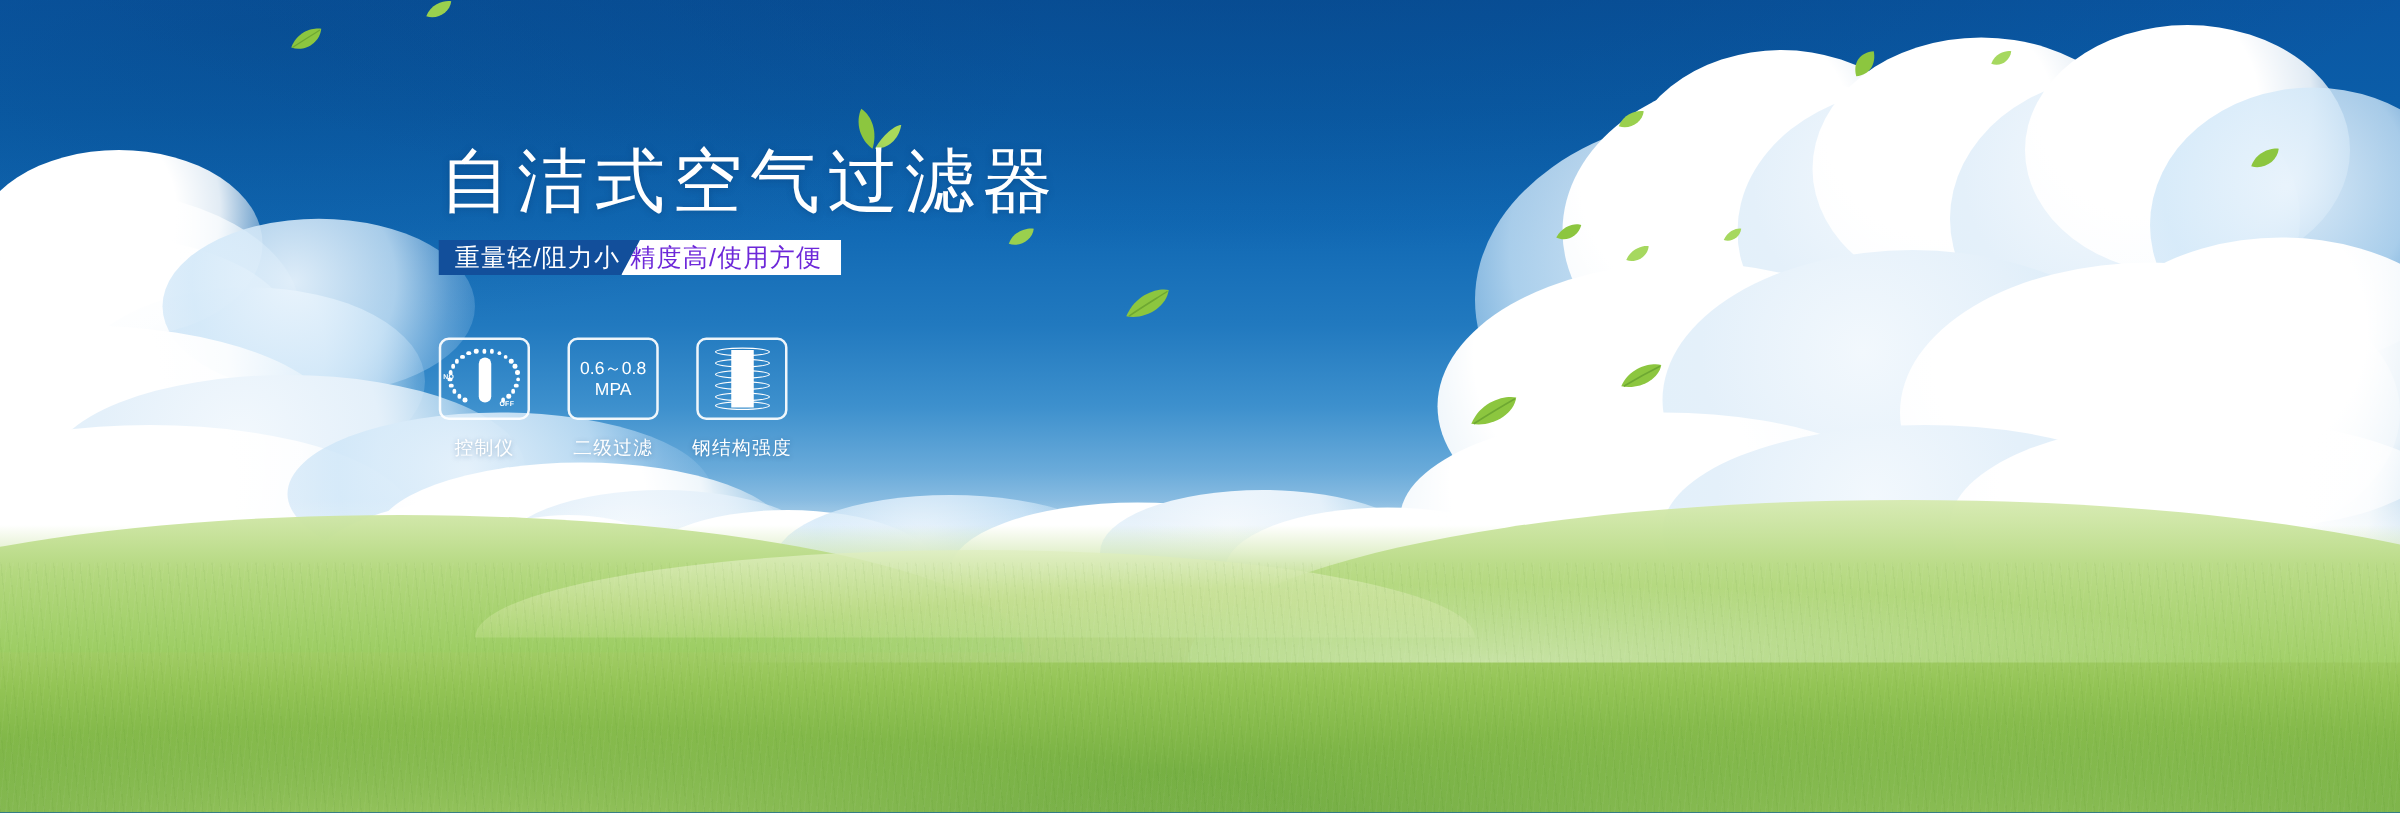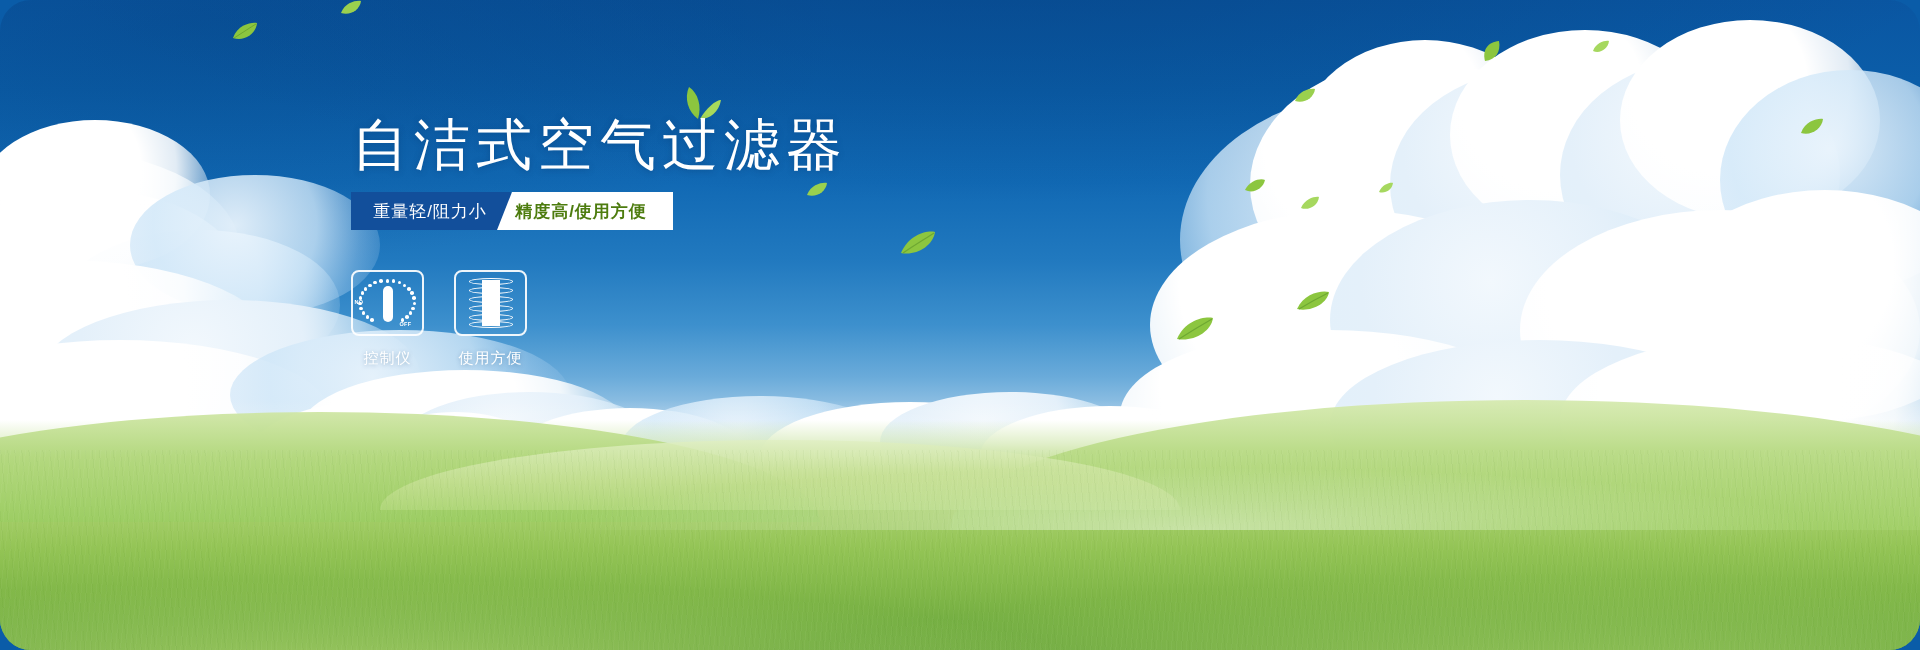--- a/index.html
+++ b/index.html
@@ -20,21 +20,20 @@
         #6aabda 58%,
         #9dc7e6 64%,
         #c9dff0 68%,
         #e3eef7 71%,
         #dfeada 74%,
         #bcd98e 78%,
         #a3cf6d 83%,
         #8fc55c 89%,
         #7cb94e 95%,
         #6fae46 100%);
-    border-radius: 31px;
   }
 
   
   .sky-vignette{
     position:absolute; left:0; top:0; width:1920px; height:460px;
     background:
       radial-gradient(ellipse 1400px 420px at 52% -20%, rgba(4,60,120,.55) 0%, rgba(4,60,120,0) 70%),
       radial-gradient(ellipse 900px 340px at 10% 5%, rgba(5,64,125,.35) 0%, rgba(5,64,125,0) 72%);
     pointer-events:none;
   }
@@ -96,31 +95,30 @@
     position:absolute; left:352px; top:117px;
     font-size:56px; line-height:1; letter-spacing:6px;
     color:#ffffff; font-weight:300; white-space:nowrap;
     text-shadow:0 1px 6px rgba(6,52,104,.35);
   }
   .title-leaf{ position:absolute; left:676px; top:86px; }
 
   
   .tabs{ position:absolute; left:351px; top:192px; height:42px; display:flex; }
   .tab{
-    height:38px; display:flex; align-items:center; justify-content:center;
-    font-size:17px; letter-spacing:1px; white-space:nowrap;
+    height:28px; display:flex; align-items:center; justify-content:center;
+    font-size:20px; letter-spacing:1px; white-space:nowrap;
   }
   .tab-dark{
     background:#124f9b; color:#ffffff; padding:0 17px 0 15px; width:160px;
   }
   .tab-light{
-    background:#ffffff; color:#4d7c0f; padding:0 18px 0 10px;
+    background:#ffffff; color:#6d28d9; padding:0 18px 0 10px;
     margin-left:-14px; width:176px;
     clip-path:polygon(15px 0, 100% 0, 100% 100%, 0 100%);
-    font-weight:bold;
   }
 
   
   .features{ position:absolute; left:351px; top:270px; display:flex; gap:30px; }
   .feature{ width:73px; display:flex; flex-direction:column; align-items:center; }
   .fbox{
     width:73px; height:66px; border:2px solid rgba(255,255,255,.92);
     border-radius:8px; display:flex; flex-direction:column;
     align-items:center; justify-content:center; color:#ffffff;
     position:relative;
@@ -302,33 +300,40 @@
             <span class="dot" style="left:2.4px;  top:34.2px;"></span>
             <span class="dot" style="left:6.1px;  top:38.1px;"></span>
             <span class="dot" style="left:10.8px; top:41.0px;"></span>
             <span class="lbl" style="left:-5px; top:22px;">NO</span>
             <span class="lbl" style="left:40px; top:44px;">OFF</span>
           </div>
         </div>
         <div class="fcap">控制仪</div>
       </div>
 
+      <div class="feature">
+        <div class="fbox">
+          <div class="txt">0.6～0.8</div>
+          <div class="txt">MPA</div>
+        </div>
+        <div class="fcap">二级过滤</div>
+      </div>
 
       <div class="feature">
         <div class="fbox">
           <div class="coil">
             <span class="core"></span>
             <span class="ring" style="top:0px;"></span>
             <span class="ring" style="top:9px;"></span>
             <span class="ring" style="top:18px;"></span>
             <span class="ring" style="top:27px;"></span>
             <span class="ring" style="top:36px;"></span>
             <span class="ring" style="top:43px;"></span>
           </div>
         </div>
-        <div class="fcap">使用方便</div>
+        <div class="fcap">钢结构强度</div>
       </div>
 
 
 
     </div>
   </div>
 </div>
 
 </body></html>

